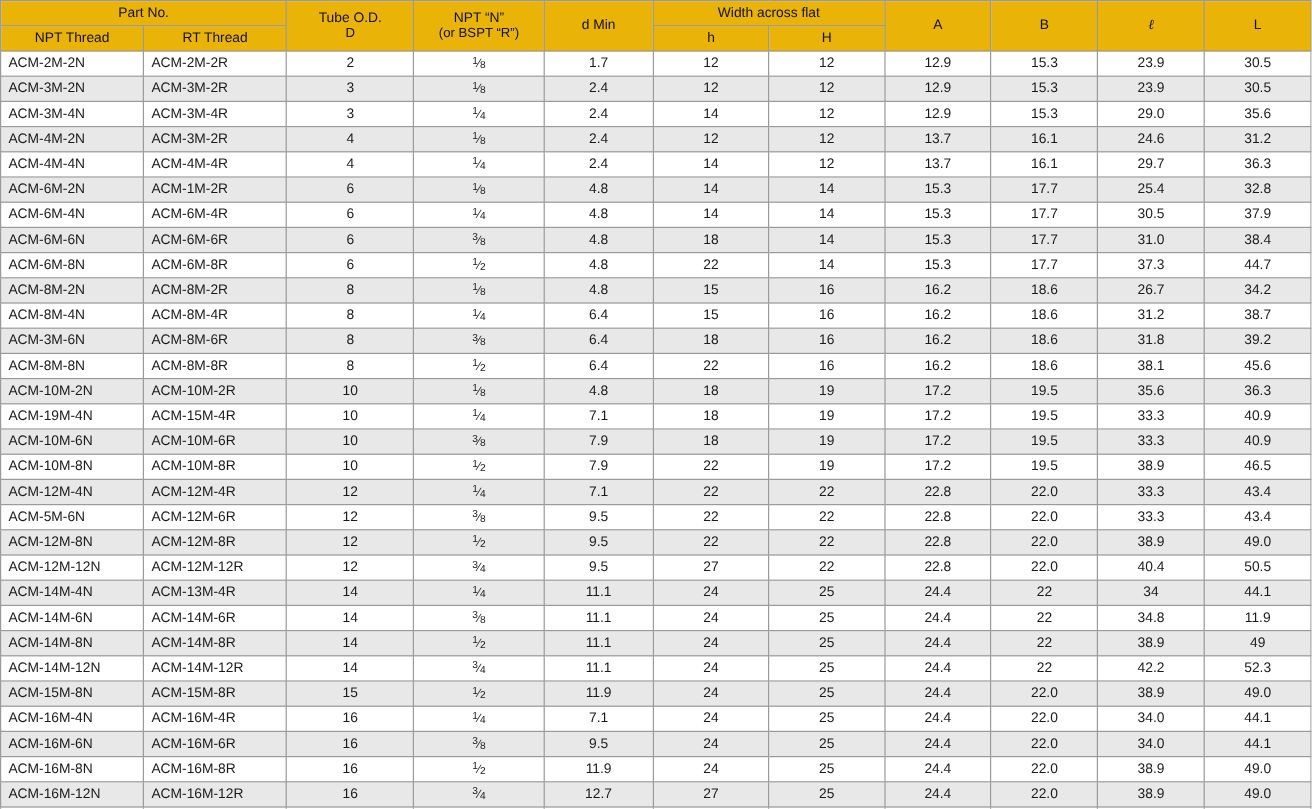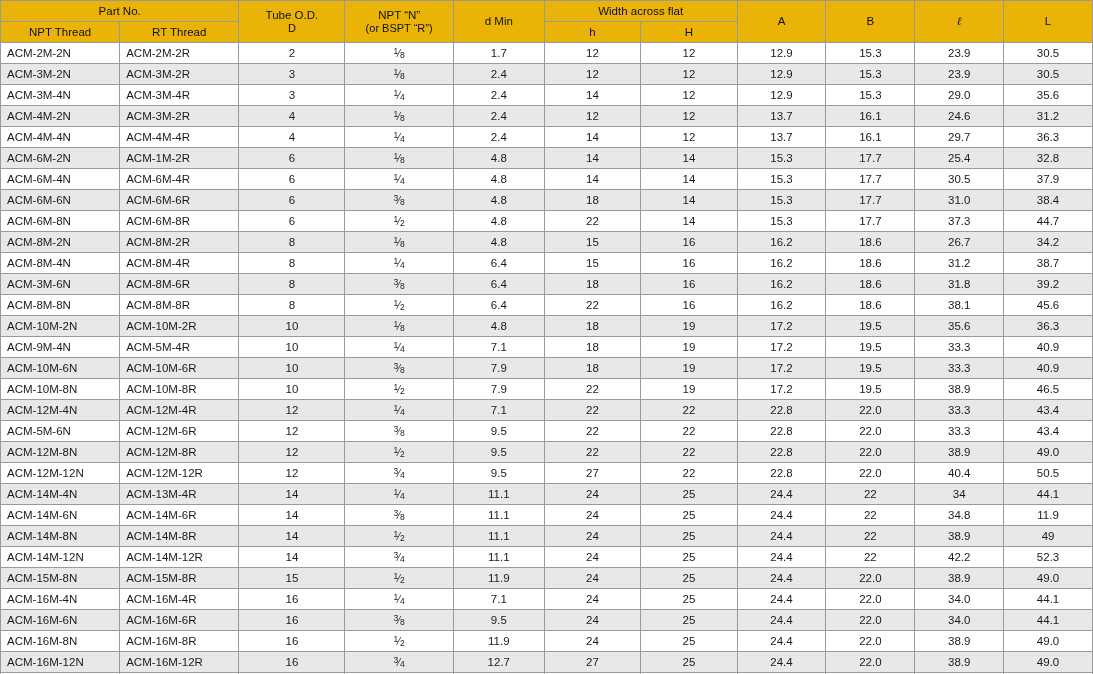--- a/index.html
+++ b/index.html
@@ -293,22 +293,22 @@
         <td><span class="frac"><sup>1</sup><span class="slash">⁄</span><sub>8</sub></span></td>
         <td>4.8</td>
         <td>18</td>
         <td>19</td>
         <td>17.2</td>
         <td>19.5</td>
         <td>35.6</td>
         <td>36.3</td>
       </tr>
       <tr class="odd">
-        <td class="left">ACM-9M-4N</td>
-        <td class="left">ACM-5M-4R</td>
+        <td class="left">ACM-19M-4N</td>
+        <td class="left">ACM-15M-4R</td>
         <td>10</td>
         <td><span class="frac"><sup>1</sup><span class="slash">⁄</span><sub>4</sub></span></td>
         <td>7.1</td>
         <td>18</td>
         <td>19</td>
         <td>17.2</td>
         <td>19.5</td>
         <td>33.3</td>
         <td>40.9</td>
       </tr>

